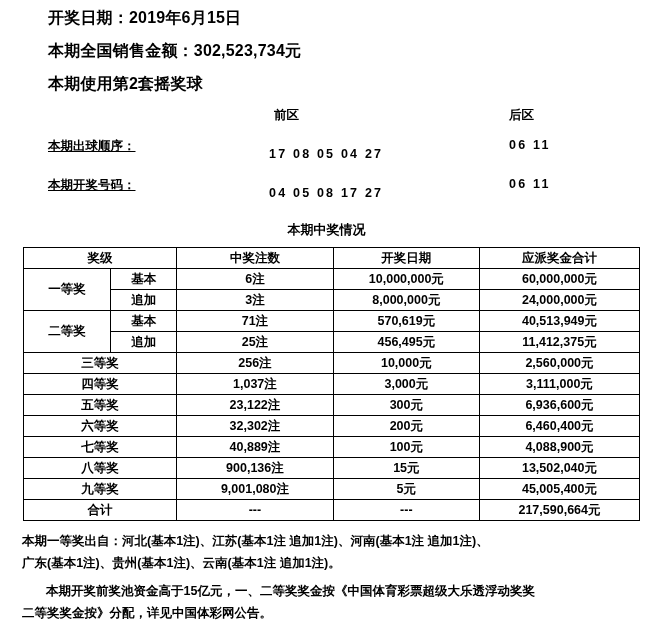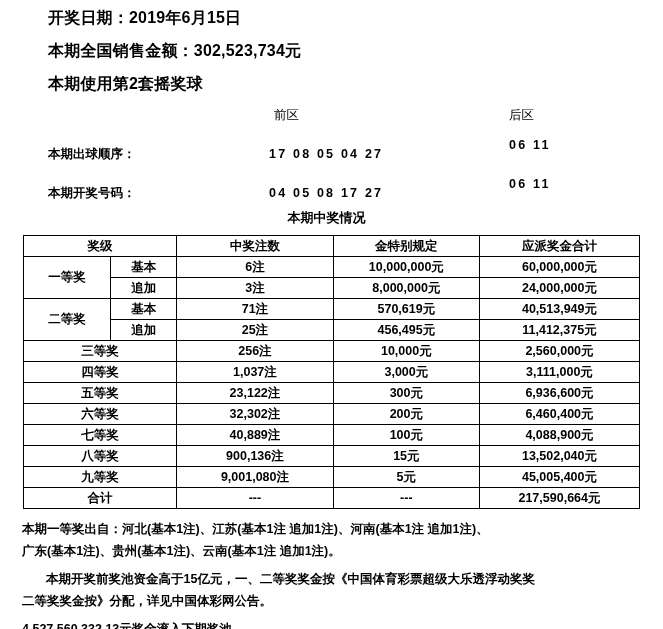--- a/index.html
+++ b/index.html
@@ -25,21 +25,21 @@
     margin: 0 0 12px 0;
     font-weight: bold;
     font-size: 16px;
     letter-spacing: 0.2px;
     padding-left: 26px;
   }
 
   .zone-row {
     position: relative;
     height: 22px;
-    font-weight: normal;
+    font-weight: bold;
   }
   .zone-front {
     position: absolute;
     left: 252px;
     top: 0;
   }
   .zone-back {
     position: absolute;
     left: 487px;
     top: 0;
@@ -47,41 +47,42 @@
 
   .ball-row {
     position: relative;
     height: 30px;
     margin-top: 9px;
     font-weight: bold;
   }
   .ball-label {
     position: absolute;
     left: 26px;
-    top: 8px;
+    top: 0;
+    text-decoration: underline;
   }
   .ball-front {
     position: absolute;
     left: 247px;
     top: 0;
     letter-spacing: 2.2px;
     margin-top: 9px;
   }
   .ball-back {
     position: absolute;
     left: 487px;
     top: 0;
     letter-spacing: 2.2px;
   }
 
   .section-title {
     text-align: center;
     font-weight: bold;
     font-size: 13px;
-    margin: 2px 0 8px 0;
+    margin: 14px 0 8px 0;
     padding-right: 10px;
   }
 
   table.prize {
     border-collapse: collapse;
     width: 617px;
     margin: 0 auto;
     font-size: 12.5px;
   }
   table.prize td, table.prize th {
@@ -142,21 +143,21 @@
     <span class="ball-back">06 11</span>
   </div>
 
   <div class="section-title">本期中奖情况</div>
 
   <table class="prize">
     <thead>
       <tr>
         <th colspan="2">奖级</th>
         <th class="col-count">中奖注数</th>
-        <th class="col-unit">金特别规定</th>
+        <th class="col-unit">开奖日期</th>
         <th class="col-total">应派奖金合计</th>
       </tr>
     </thead>
     <tbody>
       <tr>
         <td class="lvl-span" rowspan="2">一等奖</td>
         <td class="sub">基本</td>
         <td class="num">6注</td>
         <td class="num">10,000,000元</td>
         <td class="num">60,000,000元</td>

